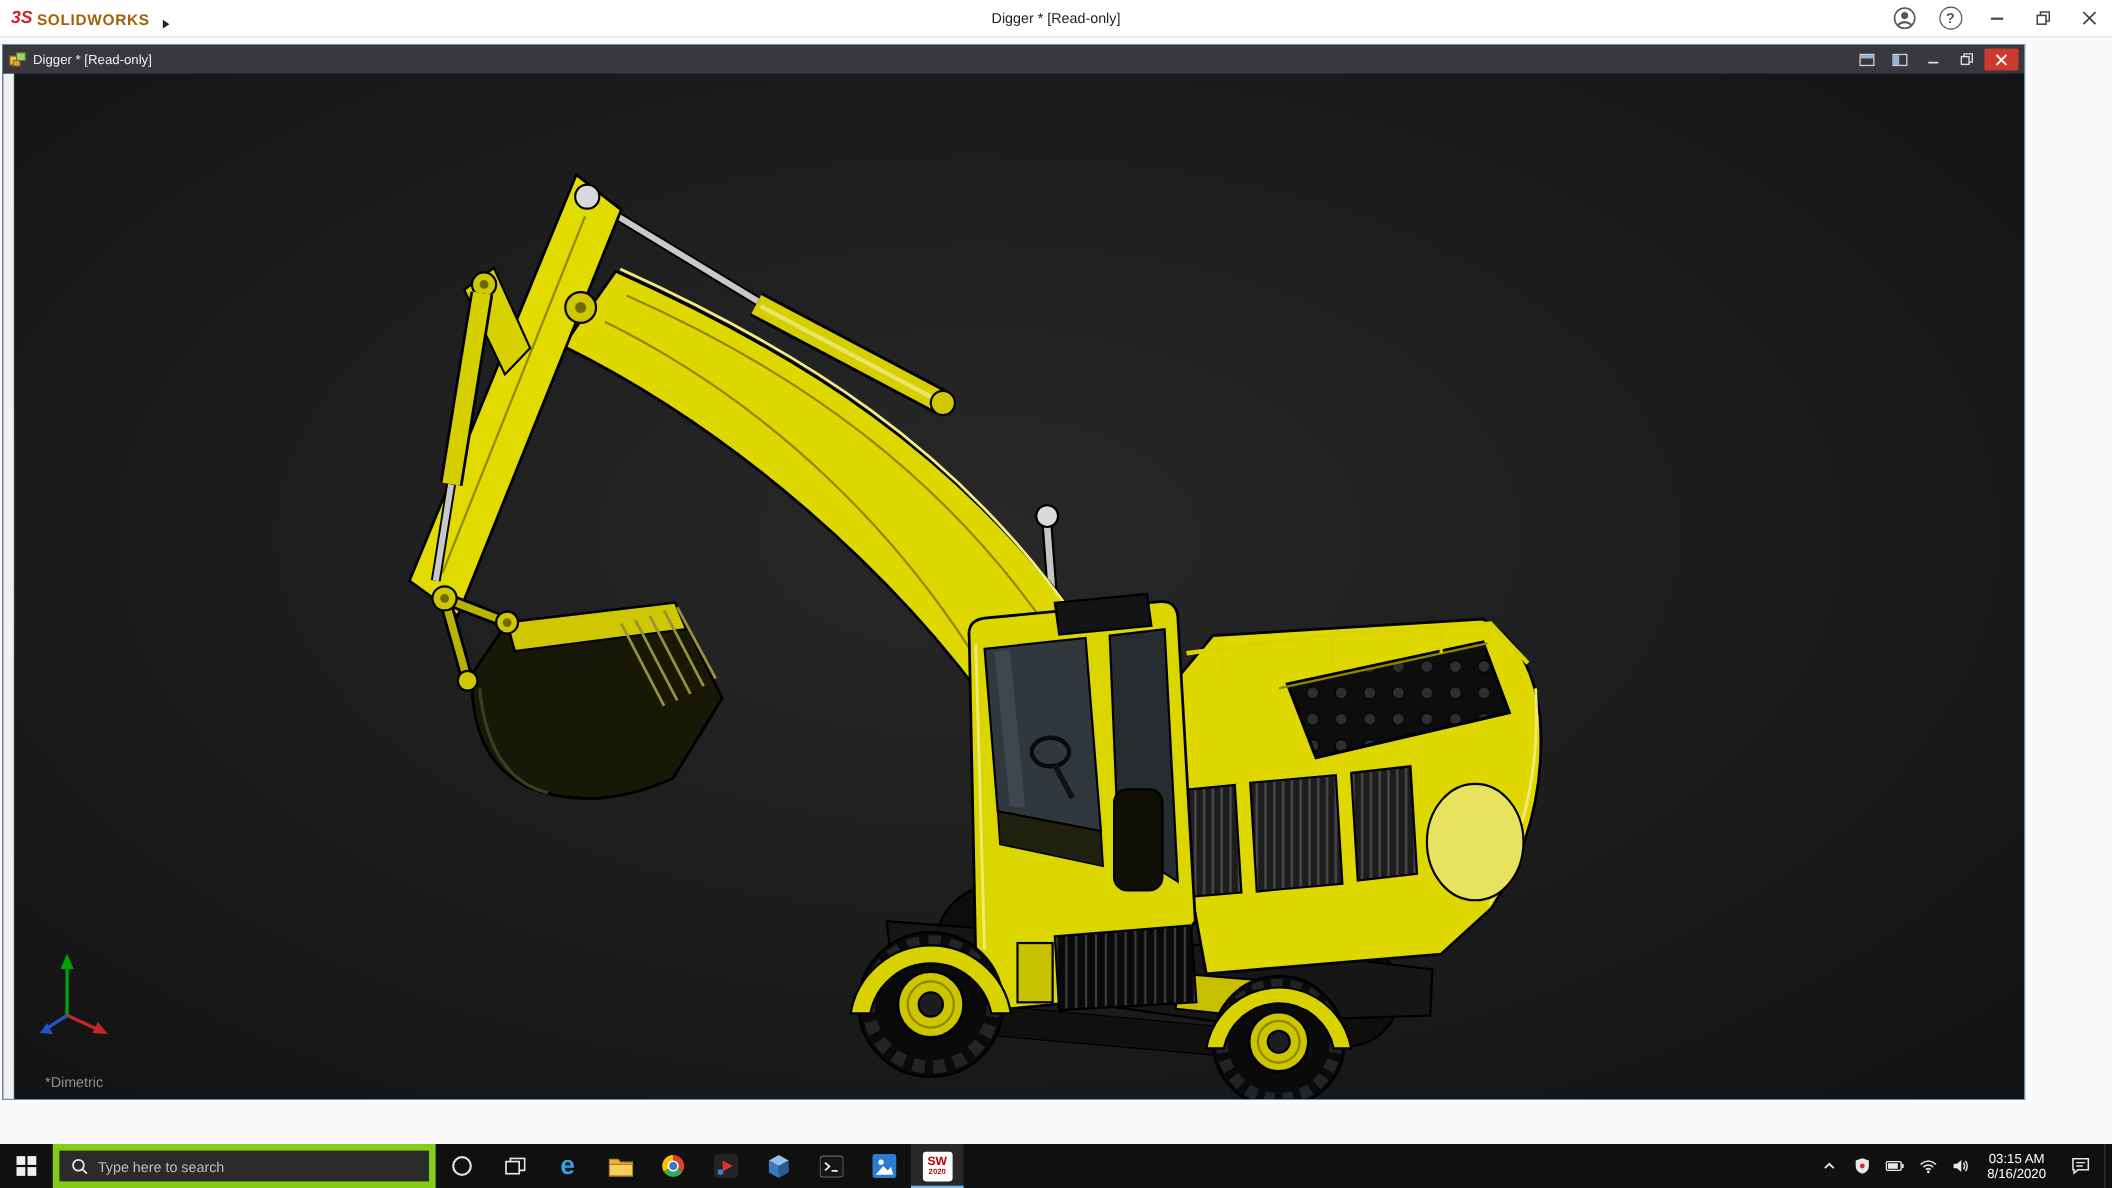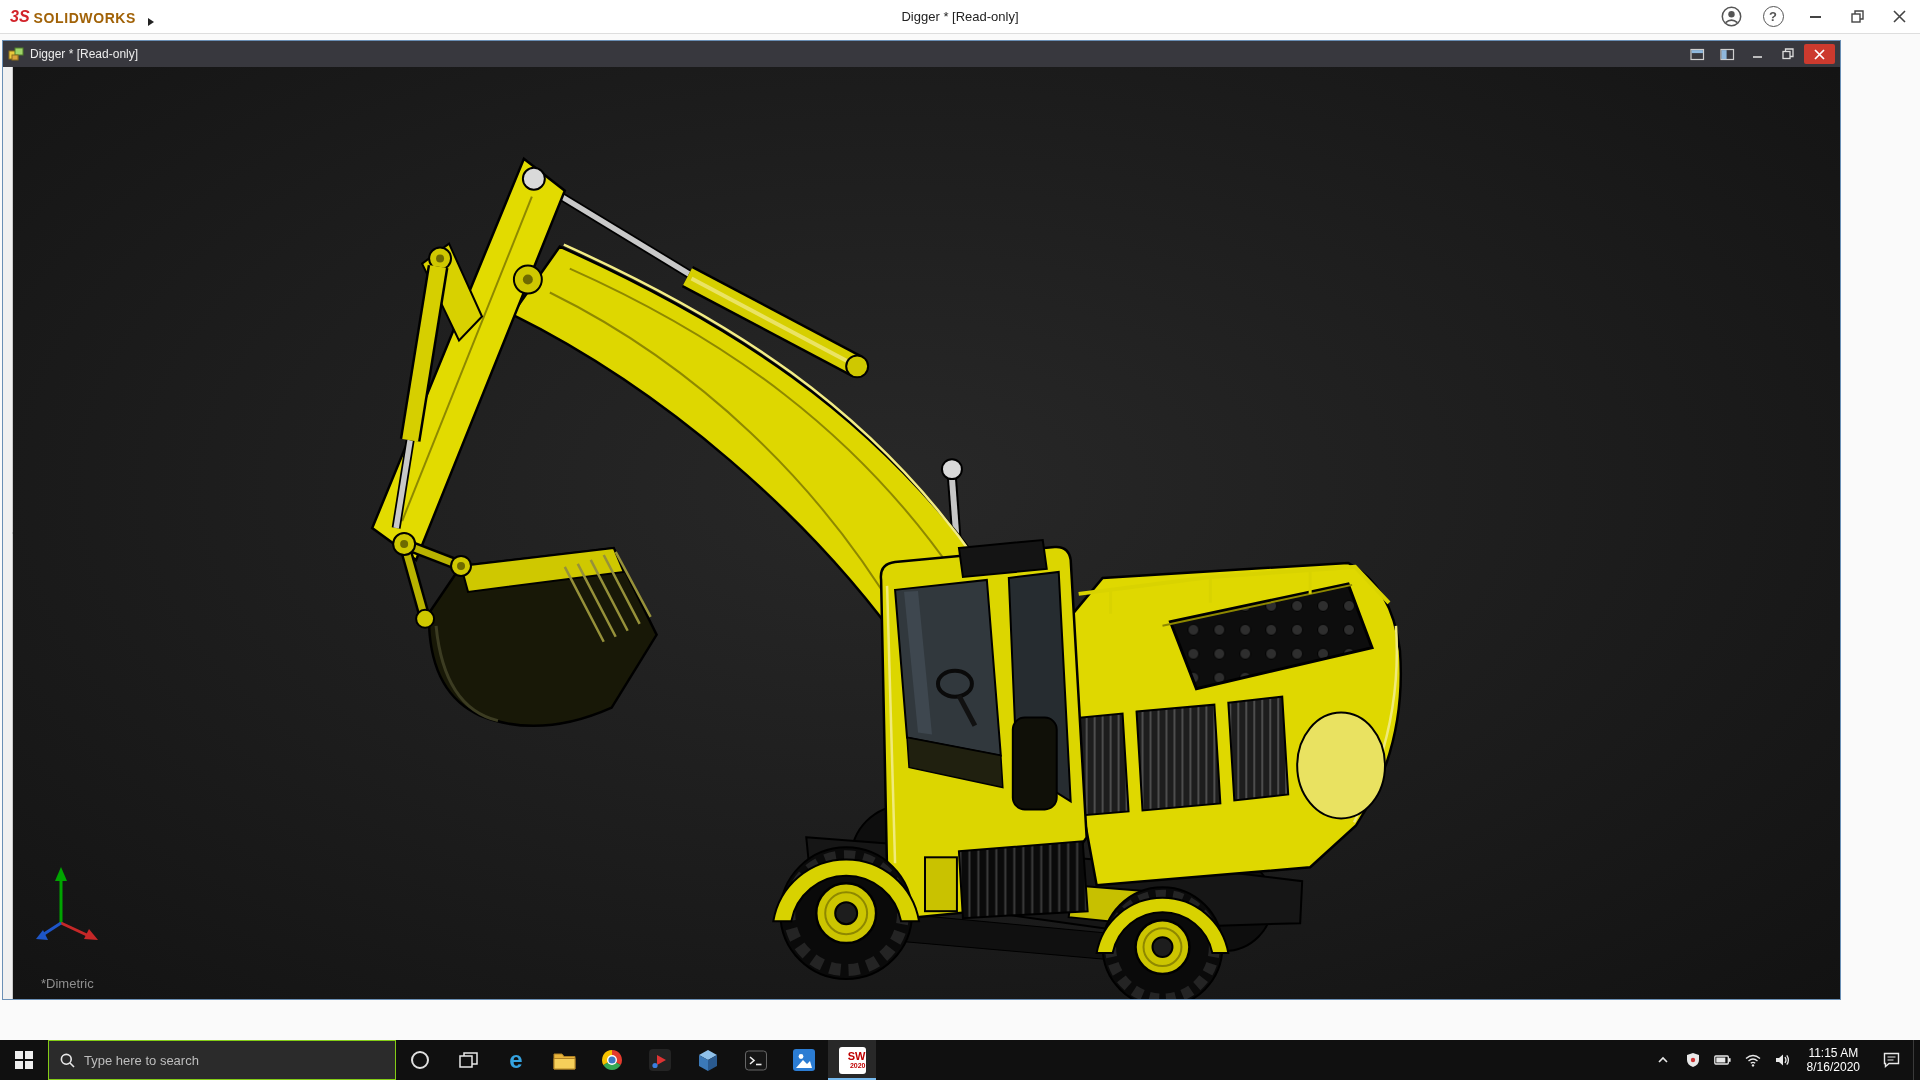--- a/index.html
+++ b/index.html
@@ -42,28 +42,28 @@
   .triad{position:absolute;left:14px;bottom:46px}
   .view-label{position:absolute;left:28px;bottom:8px;color:#8f8f8f;font-size:13px}
 
   
   .taskbar{position:absolute;left:0;right:0;bottom:0;height:40px;background:#101010;
     display:flex;align-items:stretch;z-index:40}
   .tb-btn{width:48px;display:flex;align-items:center;justify-content:center}
   .win-logo{display:grid;grid-template-columns:8px 8px;grid-template-rows:8px 8px;gap:2px}
   .win-logo i{background:#f0f0f0;display:block}
   .tb-search{width:348px;display:flex;align-items:center;gap:9px;background:#2b2b2b;
-    border:1px solid #84cc16;padding:0 11px}
+    border:6px solid #84cc16;padding:0 11px}
   .tb-search input{flex:1;background:transparent;border:none;outline:none;color:#d8d8d8;font-size:13px}
   .tb-search input::placeholder{color:#bdbdbd}
   .tb-app{width:48px;display:flex;align-items:center;justify-content:center;position:relative}
   .tb-app.active{background:rgba(255,255,255,.10);box-shadow:inset 0 -2px 0 #76b9ed}
   .edge-e{color:#35a3e0;font-weight:bold;font-size:24px;line-height:1}
   .sw-icon{width:27px;height:27px;background:#fff;border-radius:3px;display:flex;flex-direction:column;
-    align-items:flex-end;justify-content:center;line-height:1}
+    align-items:center;justify-content:center;line-height:1}
   .sw-icon .sw-letters{color:#c00000;font-weight:bold;font-size:11px}
   .sw-icon .sw-year{color:#c00000;font-size:7px;font-weight:bold}
   .tray{margin-left:auto;display:flex;align-items:stretch}
   .tray-btn{width:30px;display:flex;align-items:center;justify-content:center}
   .tb-clock{display:flex;flex-direction:column;align-items:center;justify-content:center;
     color:#fff;font-size:12px;line-height:14px;padding:0 9px}
   .tb-action{width:44px;display:flex;align-items:center;justify-content:center}
   .show-desktop{width:7px;border-left:1px solid #3a3a3a}
 </style>
 </head>
@@ -413,21 +413,21 @@
           <circle cx="8" cy="11.4" r="1.2" fill="#e8e8e8"></circle>
         </svg>
       </button>
       <button class="tray-btn">
         <svg width="16" height="14" viewBox="0 0 16 14">
           <polygon points="1,5 4,5 8,1.5 8,12.5 4,9 1,9" fill="#e8e8e8"></polygon>
           <path d="M10,4 Q12,7 10,10 M11.8,2.3 Q15,7 11.8,11.7" fill="none" stroke="#e8e8e8" stroke-width="1.3"></path>
         </svg>
       </button>
       <button class="tb-clock">
-        <span>11:15 AM</span>
+        <span>03:15 AM</span>
         <span>8/16/2020</span>
       </button>
       <button class="tb-action">
         <svg width="17" height="16" viewBox="0 0 17 16">
           <path d="M1.5,1.5 H15.5 V11.5 H6 L2.5,14.5 V11.5 H1.5 Z" fill="none" stroke="#e8e8e8" stroke-width="1.4"></path>
           <path d="M4.5,5 H12.5 M4.5,8 H10.5" stroke="#e8e8e8" stroke-width="1.2"></path>
         </svg>
       </button>
       <button class="show-desktop"></button>
     </div>

